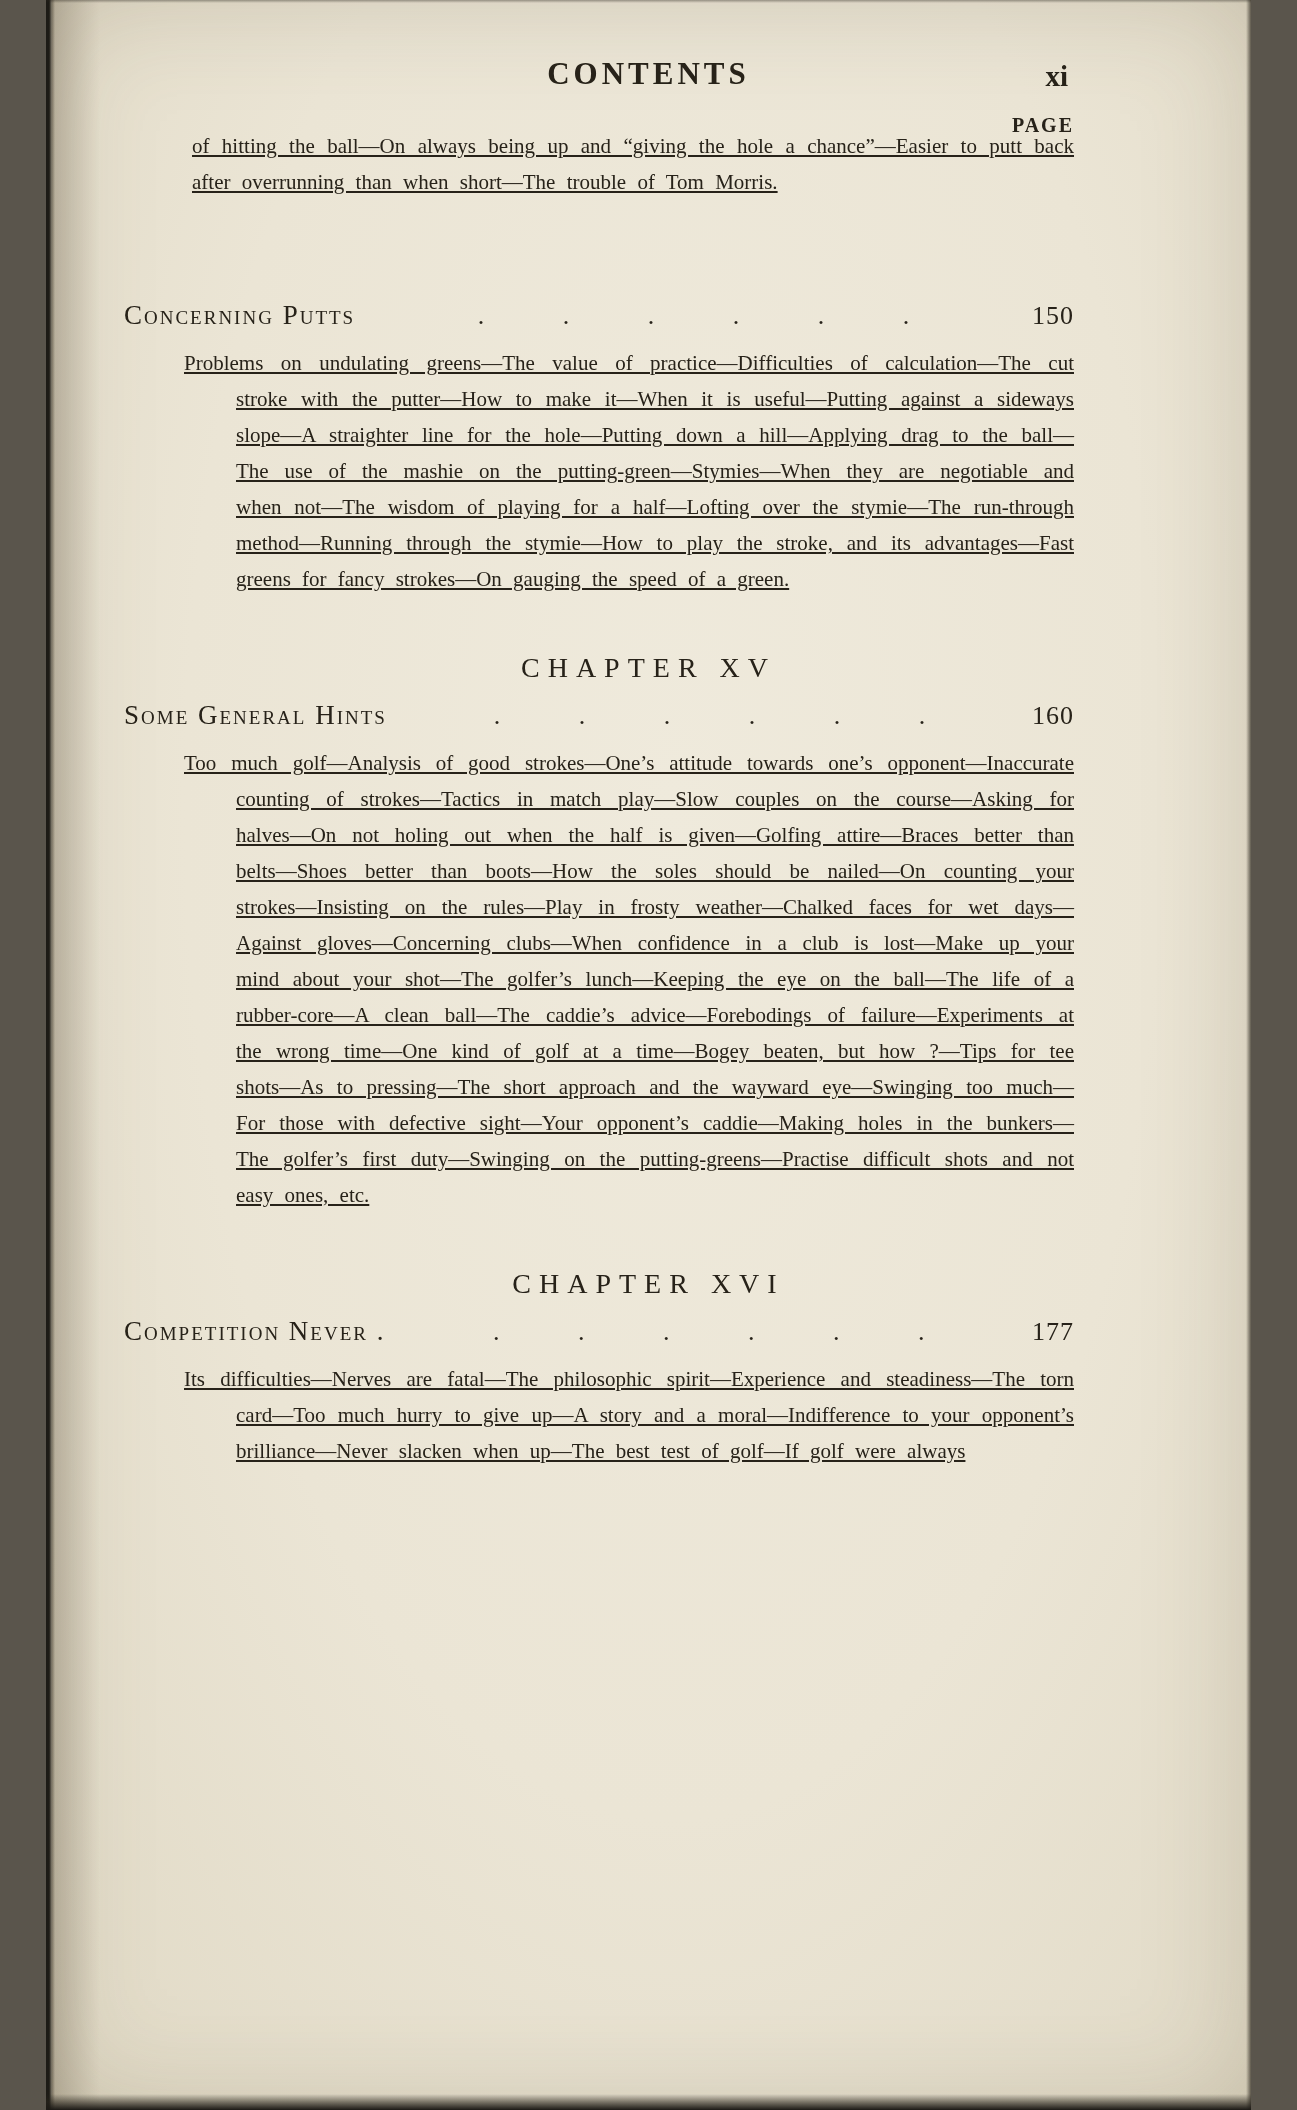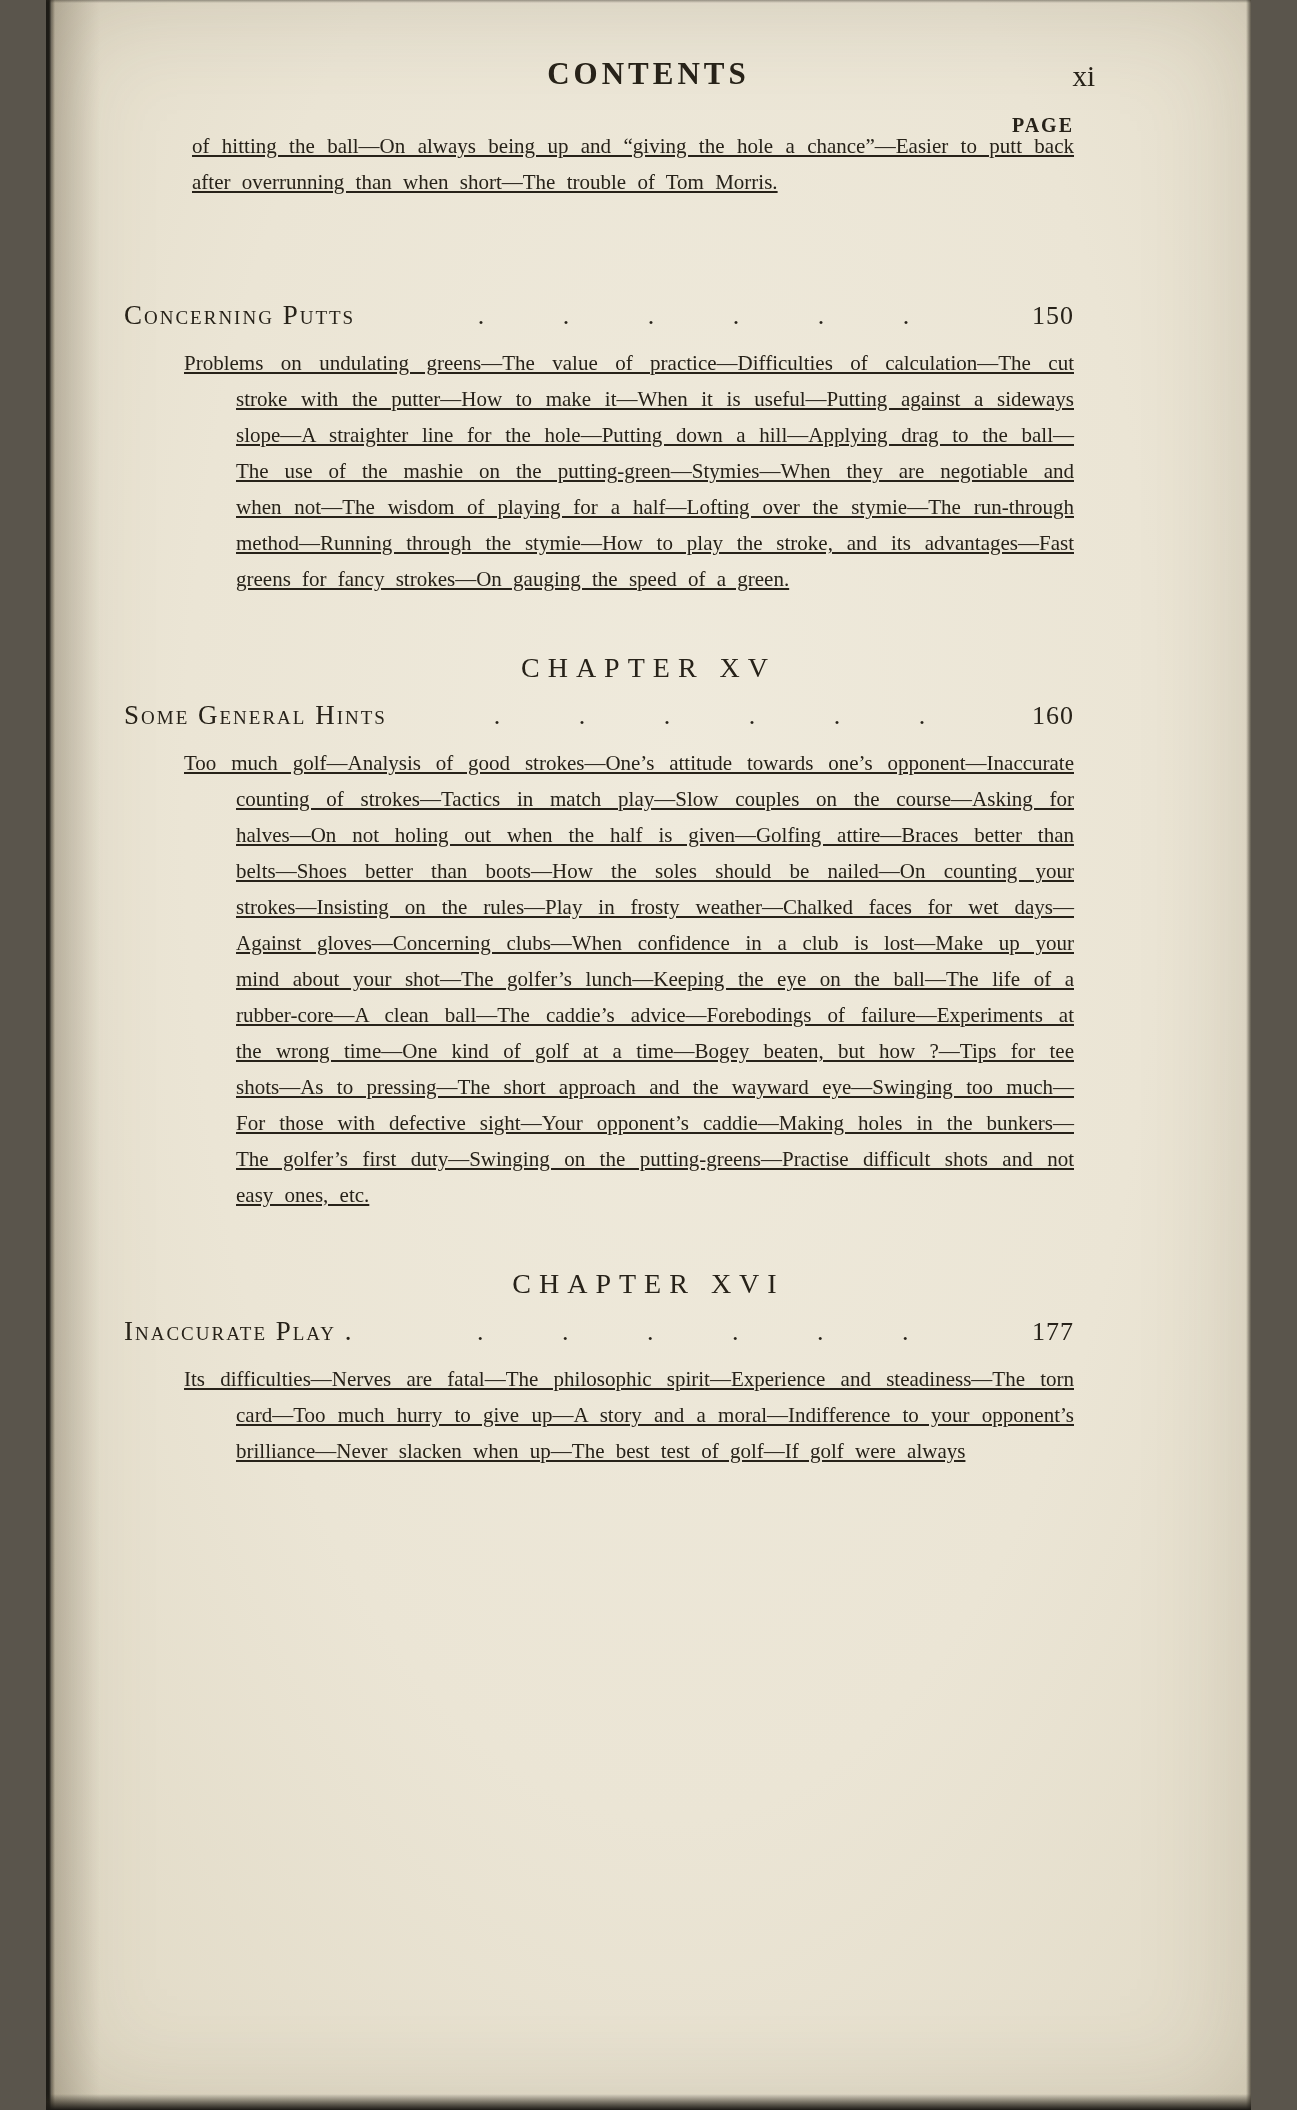--- a/index.html
+++ b/index.html
@@ -36,22 +36,23 @@
   .contents-title {
     margin: 0;
     text-align: center;
     font-size: 31px;
     font-weight: bold;
     letter-spacing: 4px;
   }
   .folio {
     position: absolute;
     top: 60px;
-    right: 156px;
+    right: 183px;
     font-size: 29px;
+    font-weight: bold;
   }
   .page-label {
     position: absolute;
     top: 114px;
     right: 177px;
     font-size: 20px;
     letter-spacing: 2px;
     font-weight: bold;
   }
 
@@ -137,21 +138,21 @@
       <span class="toc-title">Some General Hints</span>
       <span class="toc-dots">. . . . . .</span>
       <span class="toc-page">160</span>
     </div>
     <p class="body-par chapter-summary">Too much golf—Analysis of good strokes—One’s attitude towards one’s opponent—Inaccurate counting of strokes—Tactics in match play—Slow couples on the course—Asking for halves—On not holing out when the half is given—Golfing attire—Braces better than belts—Shoes better than boots—How the soles should be nailed—On counting your strokes—Insisting on the rules—Play in frosty weather—Chalked faces for wet days—Against gloves—Concerning clubs—When confidence in a club is lost—Make up your mind about your shot—The golfer’s lunch—Keeping the eye on the ball—The life of a rubber-core—A clean ball—The caddie’s advice—Forebodings of failure—Experiments at the wrong time—One kind of golf at a time—Bogey beaten, but how ?—Tips for tee shots—As to pressing—The short approach and the wayward eye—Swinging too much—For those with defective sight—Your opponent’s caddie—Making holes in the bunkers—The golfer’s first duty—Swinging on the putting-greens—Practise difficult shots and not easy ones, etc.</p>
   </section>
 
   <section class="chapter">
     <h2 class="chapter-heading">CHAPTER XVI</h2>
     <div class="toc-line">
-      <span class="toc-title">Inaccurate Play .</span>
+      <span class="toc-title">Competition Never .</span>
       <span class="toc-dots">. . . . . .</span>
       <span class="toc-page">177</span>
     </div>
     <p class="body-par chapter-summary">Its difficulties—Nerves are fatal—The philosophic spirit—Experience and steadiness—The torn card—Too much hurry to give up—A story and a moral—Indifference to your opponent’s brilliance—Never slacken when up—The best test of golf—If golf were always</p>
   </section>
 
   <div class="edge vignette"></div>
   <div class="edge gutter-shadow"></div>
   <div class="edge edge-left"></div>
   <div class="edge edge-right"></div>

